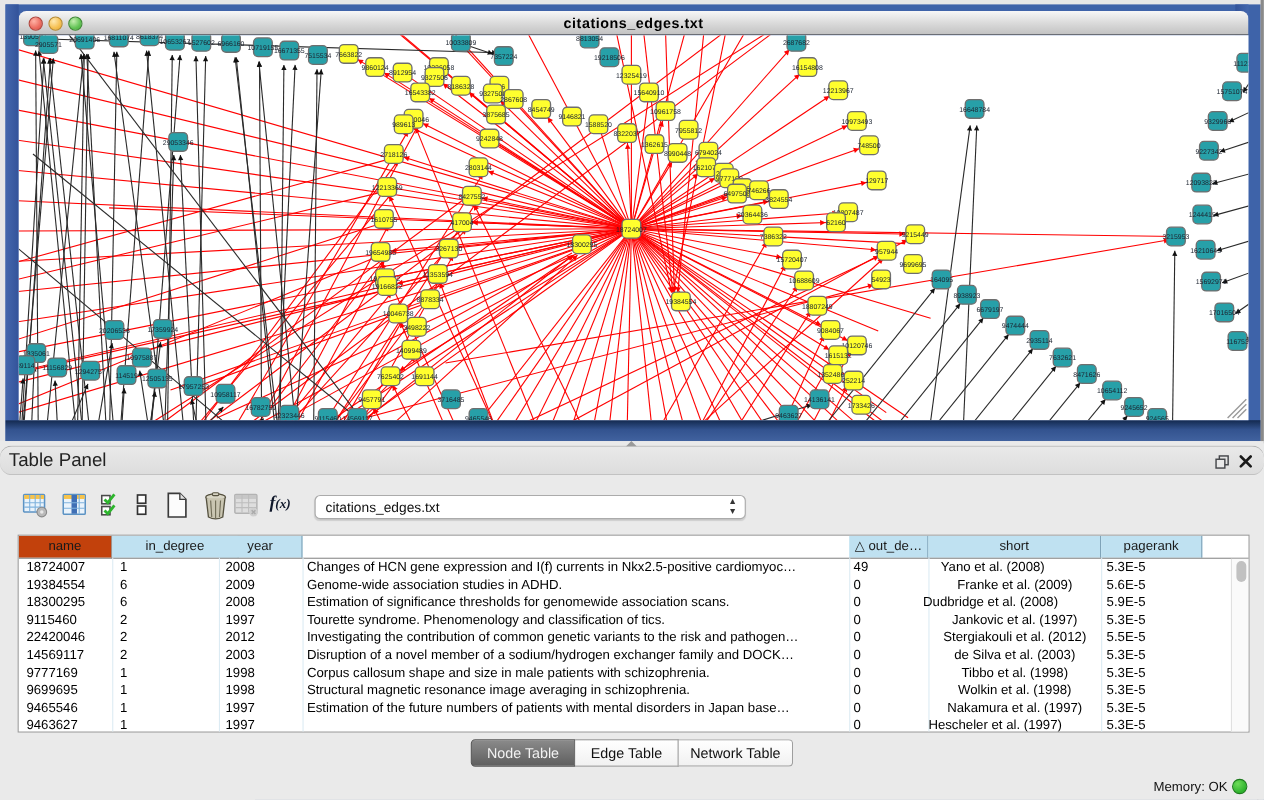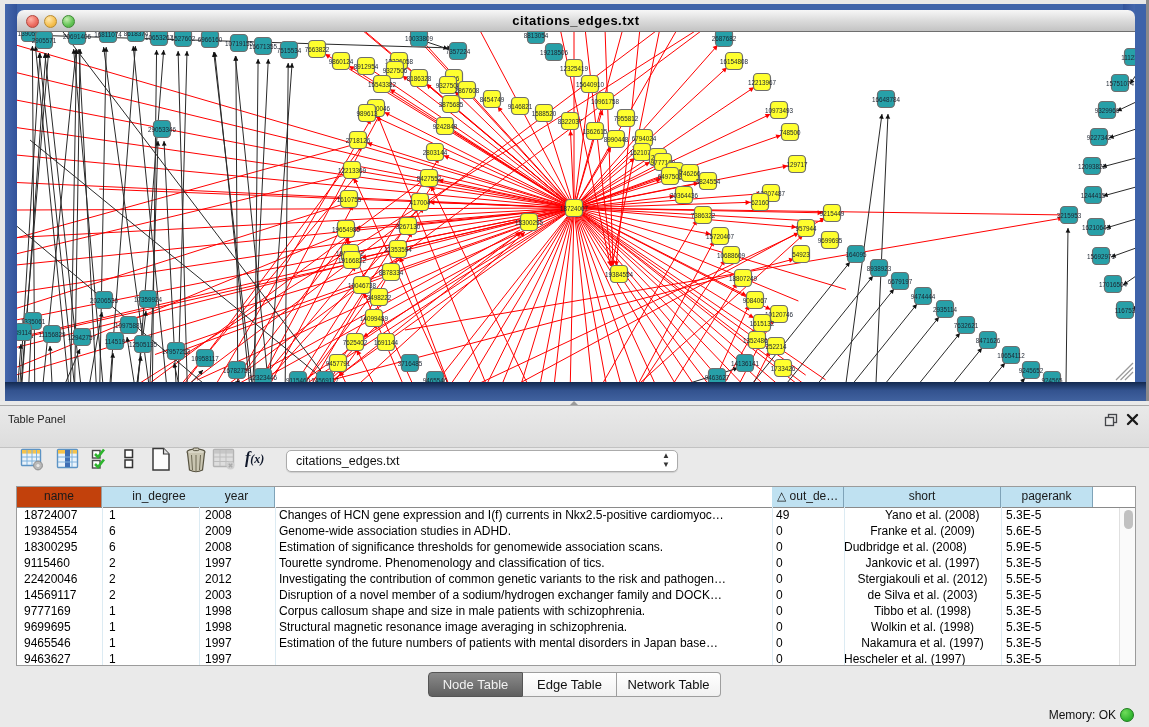--- a/index.html
+++ b/index.html
@@ -6,23 +6,23 @@
 #netwin { position:absolute; left:5px; top:4px; width:1141px; height:397px;
   background:#3e63a9; }
 #titlebar { position:absolute; left:12px; top:6px; width:1118px; height:22px;
   background:linear-gradient(#f7f7f7,#d9d9d9 55%,#c3c3c3);
   border-radius:7px 7px 0 0; border-bottom:1px solid #6f6f6f;
   text-align:center; font-size:13px; font-weight:bold; color:#000; line-height:21px; letter-spacing:0.5px;}
 .tl { position:absolute; top:4.5px; width:13px; height:13px; border-radius:50%; }
 #canvas { position:absolute; left:12px; top:28px; width:1118px; height:350px; background:#fff; overflow:hidden; }
 #rightstrip { position:absolute; left:1146px; top:0; width:3px; height:403px; background:#8a8a8a; }
 #panel { position:absolute; left:0; top:401px; width:1149px; height:326px; background:#eaeaea; }
-#panelbar { position:absolute; left:0; top:4px; width:1149px; height:43px;
+#panelbar { position:absolute; left:0; top:4px; width:1149px; height:27px;
   background:linear-gradient(#e9e9e9,#ddd); border-top:1px solid #a9a9a9; border-bottom:1px solid #c2c2c2;
-  font-size:11px; color:#222; line-height:26px; padding-left:8px; }
+  font-size:17px; color:#222; line-height:26px; padding-left:8px;border-radius:11px; }
 #grip { position:absolute; left:569px; top:0px; width:0; height:0;
   border-left:5px solid transparent; border-right:5px solid transparent; border-bottom:5px solid #9a9a9a; }
 .tbi { position:absolute; top:447px; }
 #combo { position:absolute; left:286px; top:450px; width:392px; height:22px; background:#fff;
   border:1px solid #ababab; border-radius:5px; font-size:12.5px; color:#111; line-height:20px;
   padding-left:9px; box-shadow:0 1px 1px rgba(0,0,0,0.12); }
 #combo .stp { position:absolute; right:7px; top:0; font-size:8px; color:#333; line-height:9px; }
 #tablewrap { position:absolute; left:16px; top:486px; width:1120px; height:180px;
   border:1px solid #9b9b9b; background:#fff; overflow:hidden; }
 .hcell { position:absolute; top:0; height:20px; background:#bfe1f1; border-right:1px solid #7fa3b8;
@@ -813,39 +813,39 @@
   <div class="colline" style="left:258px"></div>
   <div class="colline" style="left:755px"></div>
   <div class="colline" style="left:827px"></div>
   <div class="colline" style="left:984px"></div>
   <div class="trow" style="top:21px">
 <span style="left:7px">18724007</span>
 <span style="left:92px">1</span>
 <span style="left:188px">2008</span>
 <span style="left:262px">Changes of HCN gene expression and I(f) currents in Nkx2.5-positive cardiomyoc…</span>
 <span style="left:759px">49</span>
-<span style="left:868px;width:157px;">Yano et al. (2008)</span>
+<span style="left:807px;width:157px;text-align:center">Yano et al. (2008)</span>
 <span style="left:989px">5.3E-5</span>
 </div>
 <div class="trow" style="top:37px">
 <span style="left:7px">19384554</span>
 <span style="left:92px">6</span>
 <span style="left:188px">2009</span>
 <span style="left:262px">Genome-wide association studies in ADHD.</span>
 <span style="left:759px">0</span>
 <span style="left:827px;width:157px;text-align:center">Franke et al. (2009)</span>
 <span style="left:989px">5.6E-5</span>
 </div>
 <div class="trow" style="top:53px">
 <span style="left:7px">18300295</span>
 <span style="left:92px">6</span>
 <span style="left:188px">2008</span>
 <span style="left:262px">Estimation of significance thresholds for genomewide association scans.</span>
 <span style="left:759px">0</span>
-<span style="left:827px;width:157px;text-align:left">Dudbridge et al. (2008)</span>
+<span style="left:805px;width:157px;text-align:center">Dudbridge et al. (2008)</span>
 <span style="left:989px">5.9E-5</span>
 </div>
 <div class="trow" style="top:69px">
 <span style="left:7px">9115460</span>
 <span style="left:92px">2</span>
 <span style="left:188px">1997</span>
 <span style="left:262px">Tourette syndrome. Phenomenology and classification of tics.</span>
 <span style="left:759px">0</span>
 <span style="left:827px;width:157px;text-align:center">Jankovic et al. (1997)</span>
 <span style="left:989px">5.3E-5</span>

